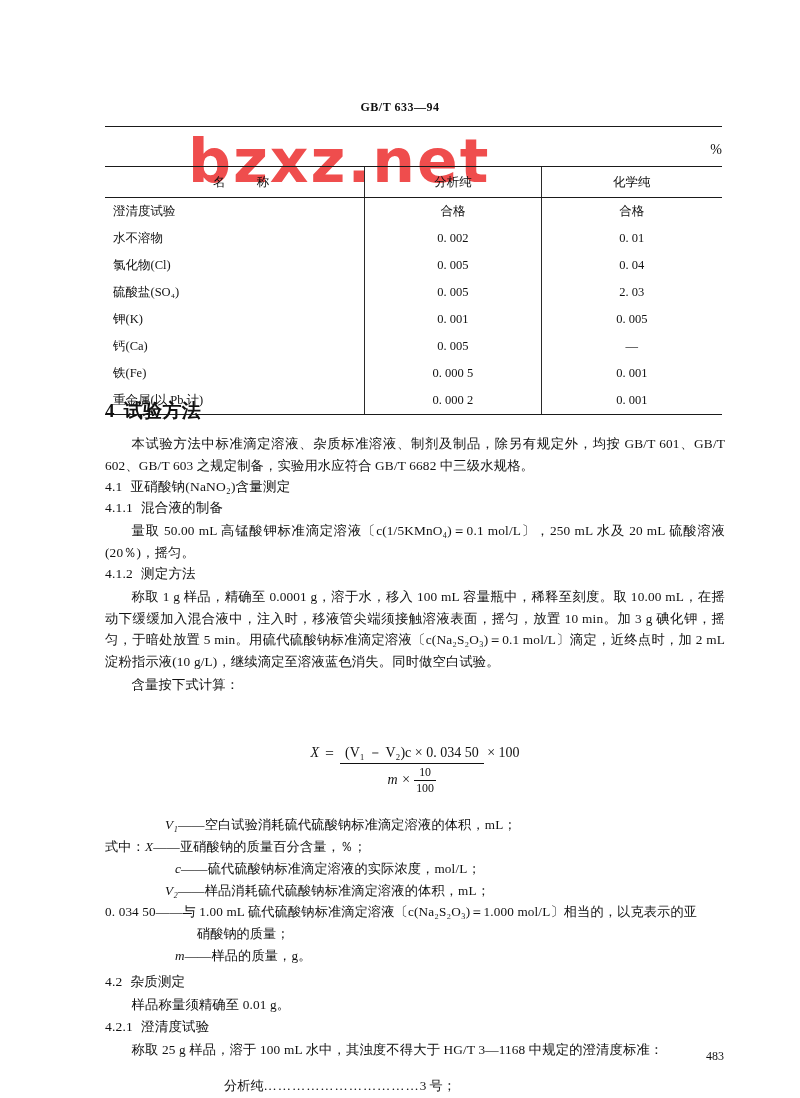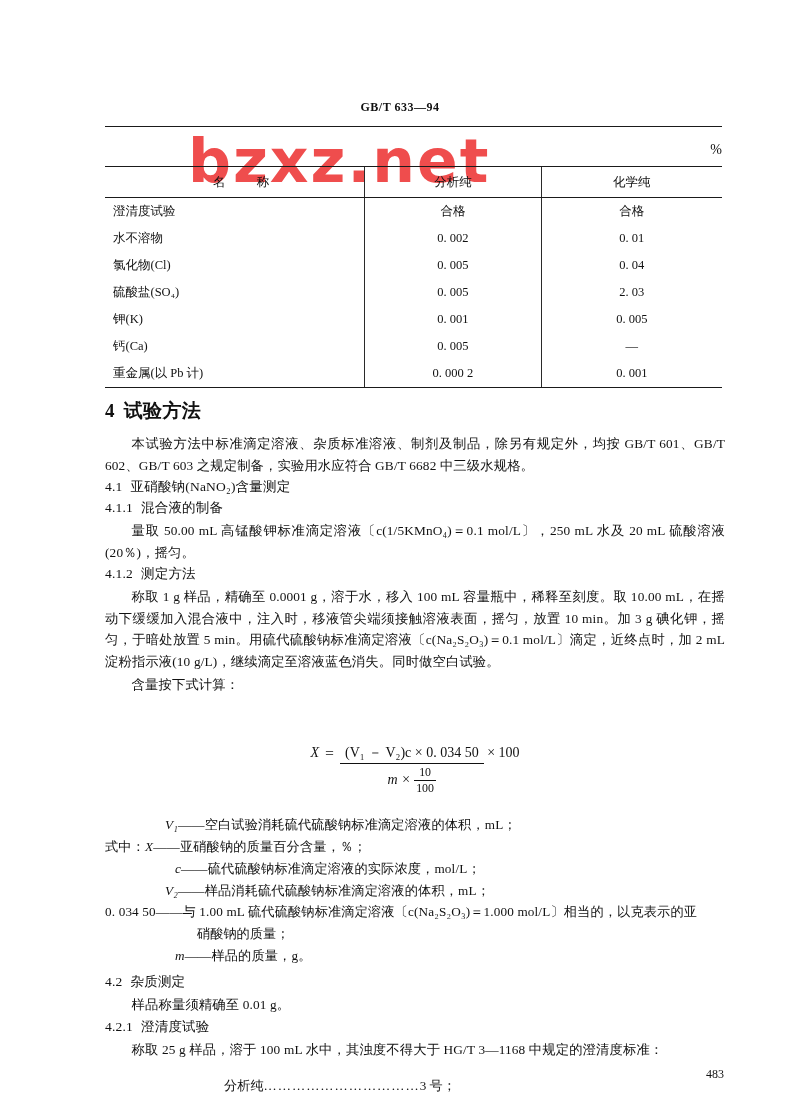--- a/index.html
+++ b/index.html
@@ -185,21 +185,21 @@
     font-size: 13.2px;
     margin-top: 17px;
     padding-right: 150px;
   }
   .dots { letter-spacing: 1px; }
 
   
   .page-num {
     position: absolute;
     right: 76px;
-    bottom: 16px;
+    bottom: 34px;
     font-size: 12px;
     z-index: 3;
   }
 </style>
 </head>
 <body>
 
 <div class="page">
 
   <div class="watermark">bzxz.net</div>
@@ -243,20 +243,25 @@
         </tr>
         <tr>
           <td class="col-name">钾(K)</td>
           <td class="col-grade vline-l">0. 001</td>
           <td class="col-grade2 vline-l">0. 005</td>
         </tr>
         <tr>
           <td class="col-name">钙(Ca)</td>
           <td class="col-grade vline-l">0. 005</td>
           <td class="col-grade2 vline-l">—</td>
+        </tr>
+        <tr>
+          <td class="col-name">铁(Fe)</td>
+          <td class="col-grade vline-l">0. 000 5</td>
+          <td class="col-grade2 vline-l">0. 001</td>
         </tr>
         <tr>
           <td class="col-name">重金属(以 Pb 计)</td>
           <td class="col-grade vline-l">0. 000 2</td>
           <td class="col-grade2 vline-l">0. 001</td>
         </tr>
       </tbody>
     </table>
   </div>
 

